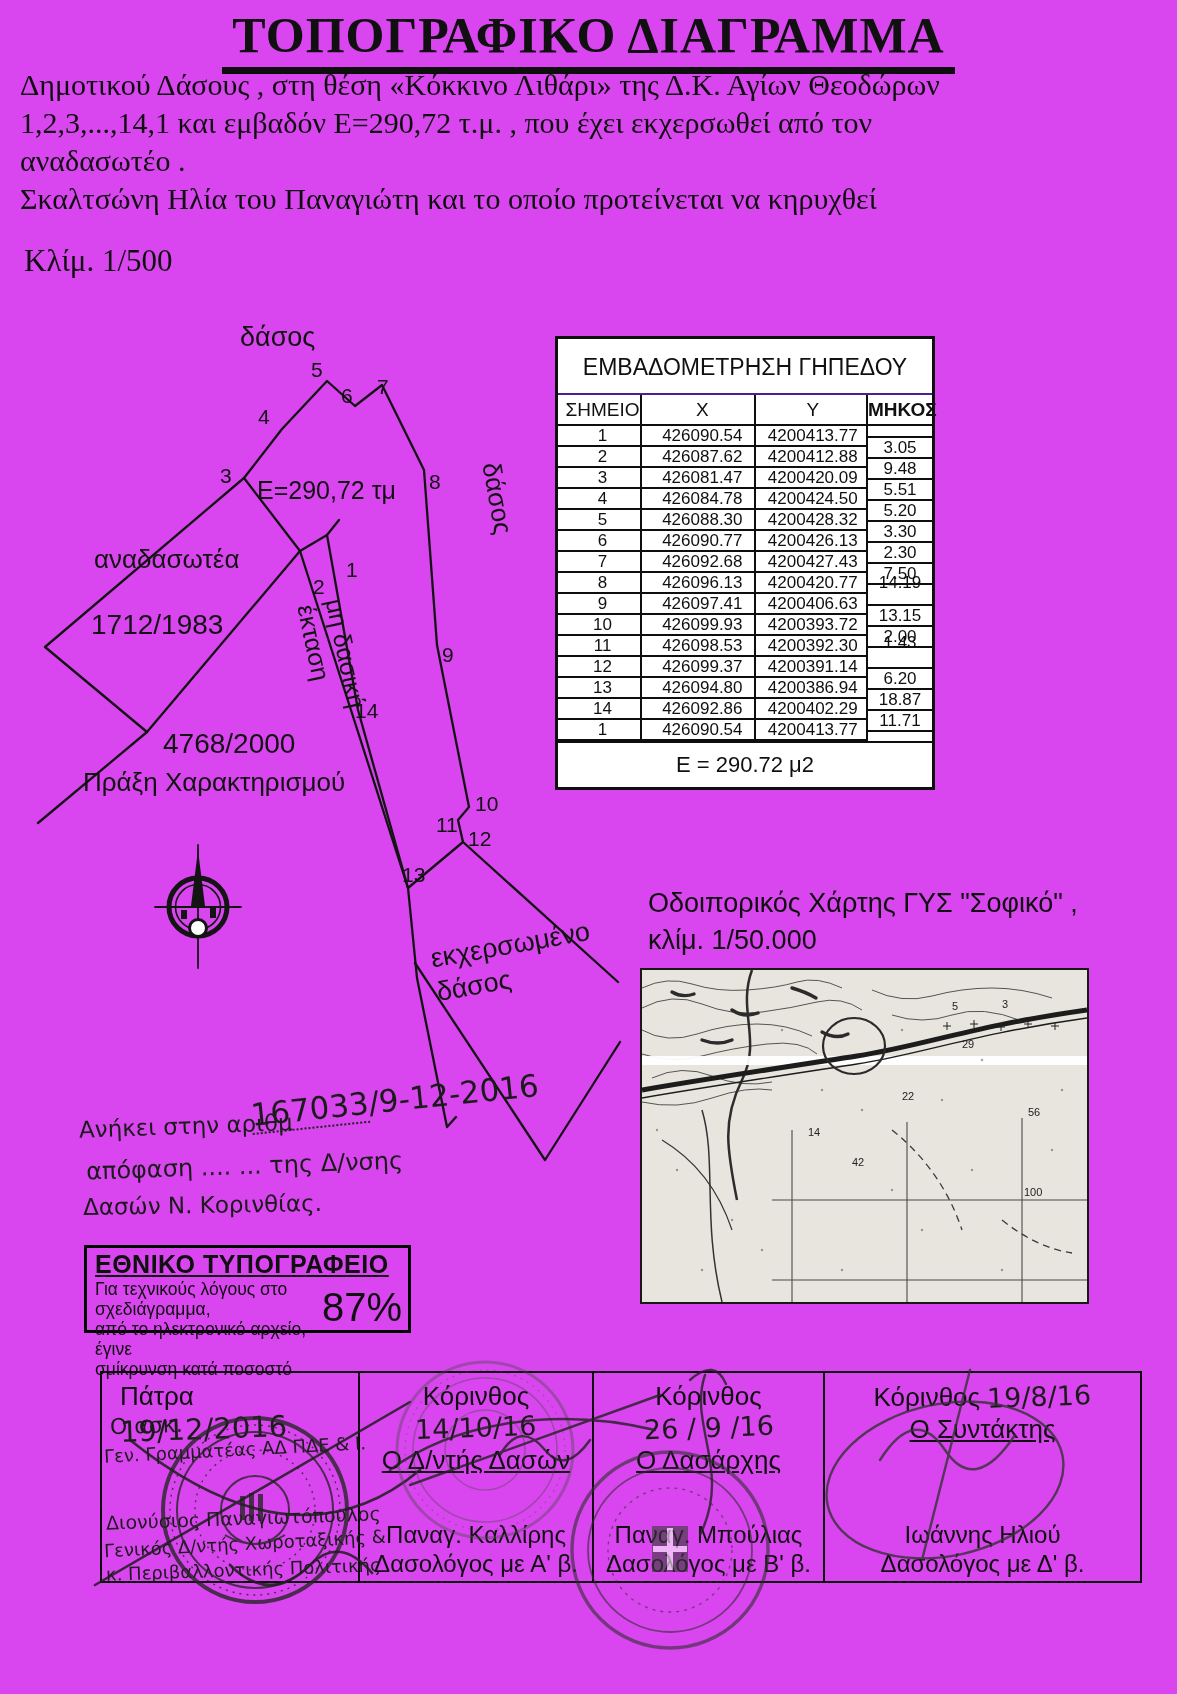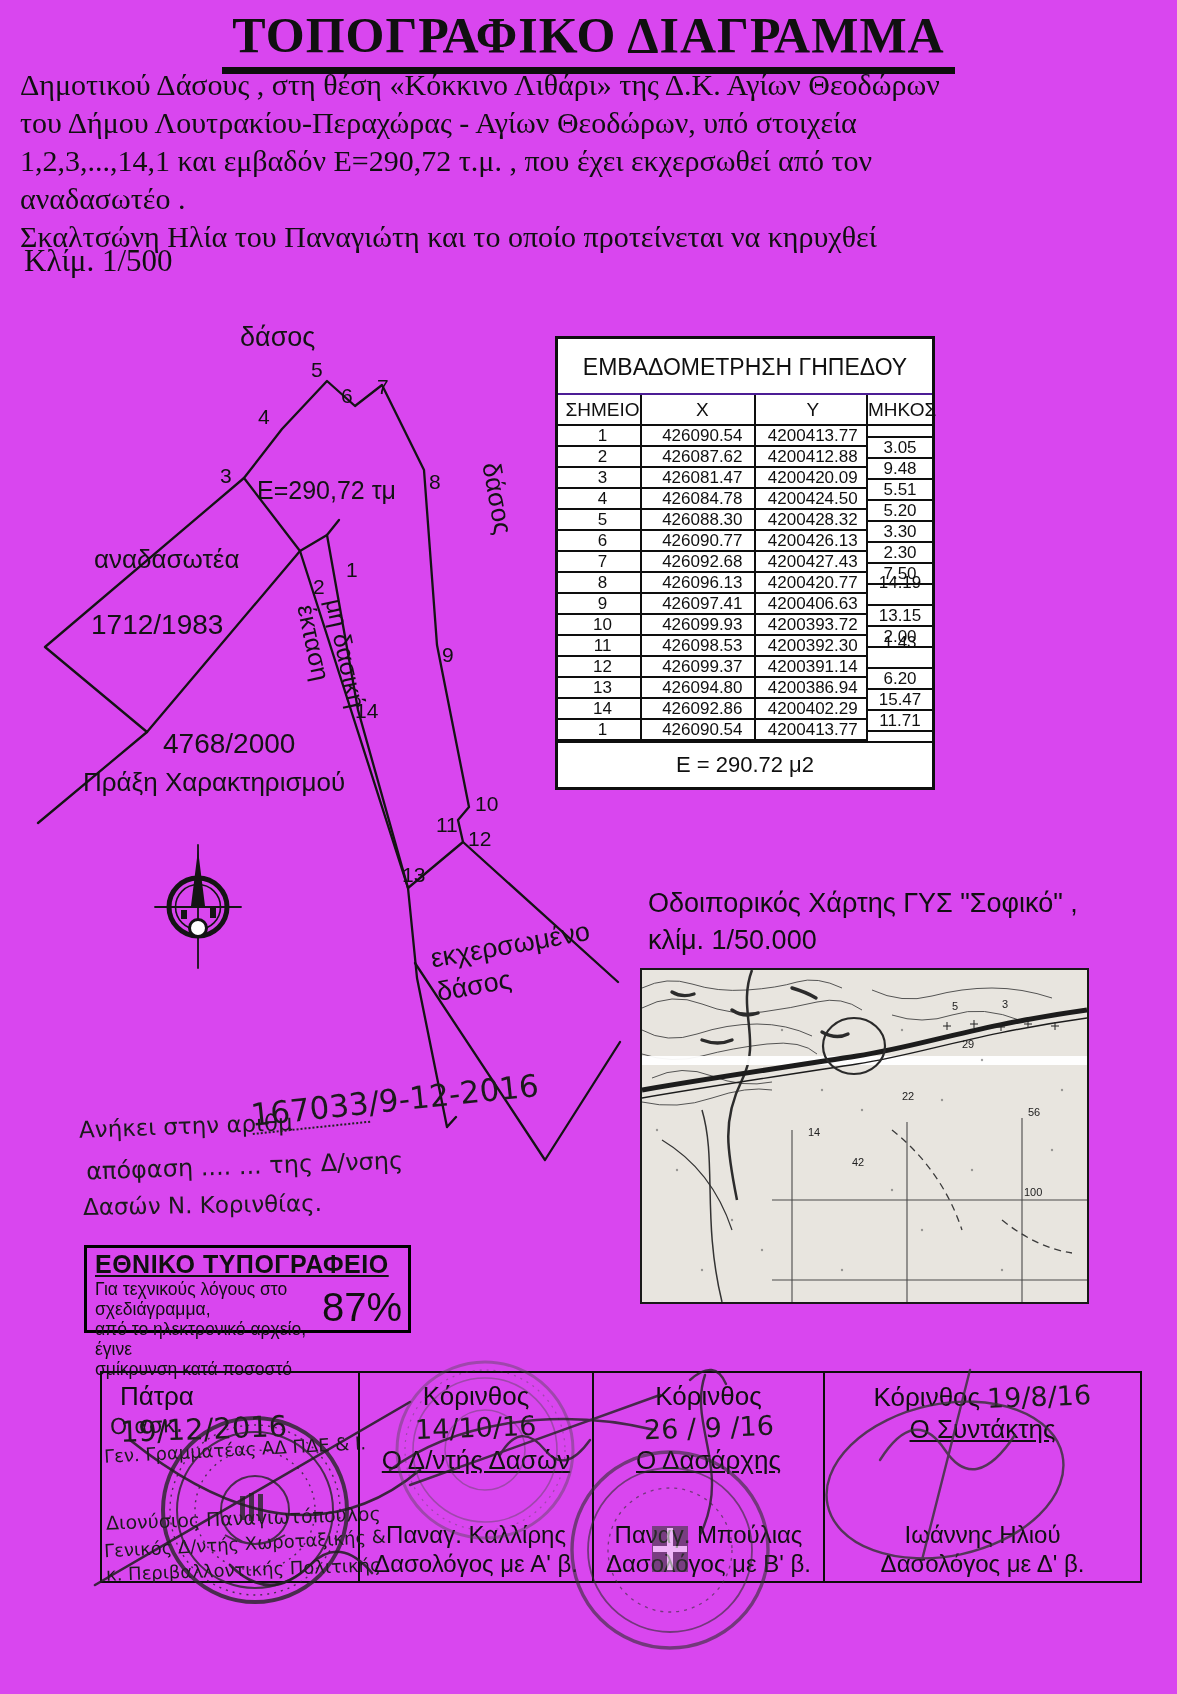--- a/index.html
+++ b/index.html
@@ -21,21 +21,21 @@
   
   .hand{font-family:"DejaVu Sans",sans-serif;color:#1b1b1b;}
   
   .tbl{position:absolute;left:555px;top:336px;width:380px;height:454px;border:3px solid #0e0e0e;background:#fff;box-sizing:border-box;}
   .t-title{position:absolute;top:0;left:0;right:0;height:54px;line-height:56px;text-align:center;font-size:23px;border-bottom:2px solid #4c1d95;}
   .t-body{position:absolute;top:56px;left:0;right:0;height:346px;}
   .t-vline{position:absolute;top:0;bottom:0;width:2px;background:#0e0e0e;}
   .t-hrow{display:flex;height:31px;border-bottom:2px solid #0e0e0e;box-sizing:border-box;font-size:19px;line-height:29px;text-align:center;}
   .t-row{display:flex;height:21px;width:310px;border-bottom:2px solid #0e0e0e;box-sizing:border-box;font-size:17px;line-height:19px;text-align:center;}
   .t-row:last-of-type{border-bottom:none;}
-  .c1{width:92px;} .c2{width:114px;} .c3{width:114px;} .c4{width:64px;}
+  .c1{width:92px;} .c2{width:114px;} .c3{width:114px;} .c4{width:64px;font-weight:bold;}
   .t-mikos{position:absolute;left:310px;top:0;right:0;bottom:0;}
   .ml{position:absolute;left:0;right:0;height:2px;background:#0e0e0e;}
   .mv{position:absolute;left:0;right:0;height:21px;line-height:23px;text-align:center;font-size:17px;}
   .t-footer{position:absolute;bottom:0;left:0;right:0;height:46px;border-top:2px solid #0e0e0e;box-sizing:border-box;line-height:44px;text-align:center;font-size:22px;}
   
   .map-title{position:absolute;left:648px;font-size:27px;}
   .map-box{position:absolute;left:640px;top:968px;width:445px;height:332px;border:2px solid #191919;background:#e8e5df;}
   
   .press{position:absolute;left:84px;top:1245px;width:327px;height:88px;border:3px solid #000;box-sizing:border-box;padding:2px 8px;}
   .press-title{font-size:25px;font-weight:bold;text-decoration:underline;letter-spacing:.5px;}
@@ -56,21 +56,20 @@
 </head>
 <body>
 
 <div class="page">
 
   <div class="doc-title">
     <span>ΤΟΠΟΓΡΑΦΙΚΟ ΔΙΑΓΡΑΜΜΑ</span>
   </div>
   <div class="doc-sub">
     <div>Δημοτικού Δάσους , στη θέση «Κόκκινο Λιθάρι» της Δ.Κ. Αγίων Θεοδώρων</div>
-    <div>του Δήμου Λουτρακίου-Περαχώρας - Αγίων Θεοδώρων, υπό στοιχεία</div>
     <div>1,2,3,...,14,1 και εμβαδόν Ε=290,72 τ.μ. , που έχει εκχερσωθεί από τον</div>
     <div>αναδασωτέο .</div>
     <div>Σκαλτσώνη Ηλία του Παναγιώτη και το οποίο προτείνεται να κηρυχθεί</div>
   </div>
   <div class="scale-note">Κλίμ. 1/500</div>
 
   <svg class="plot" viewBox="0 290 630 890">
 
     <path d="M327,535 L300,551 L244,478 L282,429 L327,381 L355,406 L382,385 L424,470 L437,645 L469,807 L458,820 L463,842 L408,888 L358,710 Z"></path>
     <path d="M327,535 L339,520"></path>
@@ -241,21 +240,21 @@
         <div class="mv" style="top:83px;">5.51</div>
         <div class="mv" style="top:104px;">5.20</div>
         <div class="mv" style="top:125px;">3.30</div>
         <div class="mv" style="top:146px;">2.30</div>
         <div class="mv" style="top:167px;">7.50</div>
         <div class="mv" style="top:176px;border-radius:6px;">14.19</div>
         <div class="mv" style="top:209px;">13.15</div>
         <div class="mv" style="top:230px;">2.00</div>
         <div class="mv" style="top:236px;">1.43</div>
         <div class="mv" style="top:272px;">6.20</div>
-        <div class="mv" style="top:293px;">15.47</div>
+        <div class="mv" style="top:293px;">18.87</div>
         <div class="mv" style="top:314px;">11.71</div>
       </div>
     </div>
     <div class="t-footer">Ε = 290.72 μ2</div>
   </div>
 
   <div class="map-title" style="top:888px;">Οδοιπορικός Χάρτης ΓΥΣ "Σοφικό" ,</div>
   <div class="map-title" style="top:925px;">κλίμ. 1/50.000</div>
   <div class="map-box">
     <svg width="445" height="332" viewBox="0 0 445 332">

